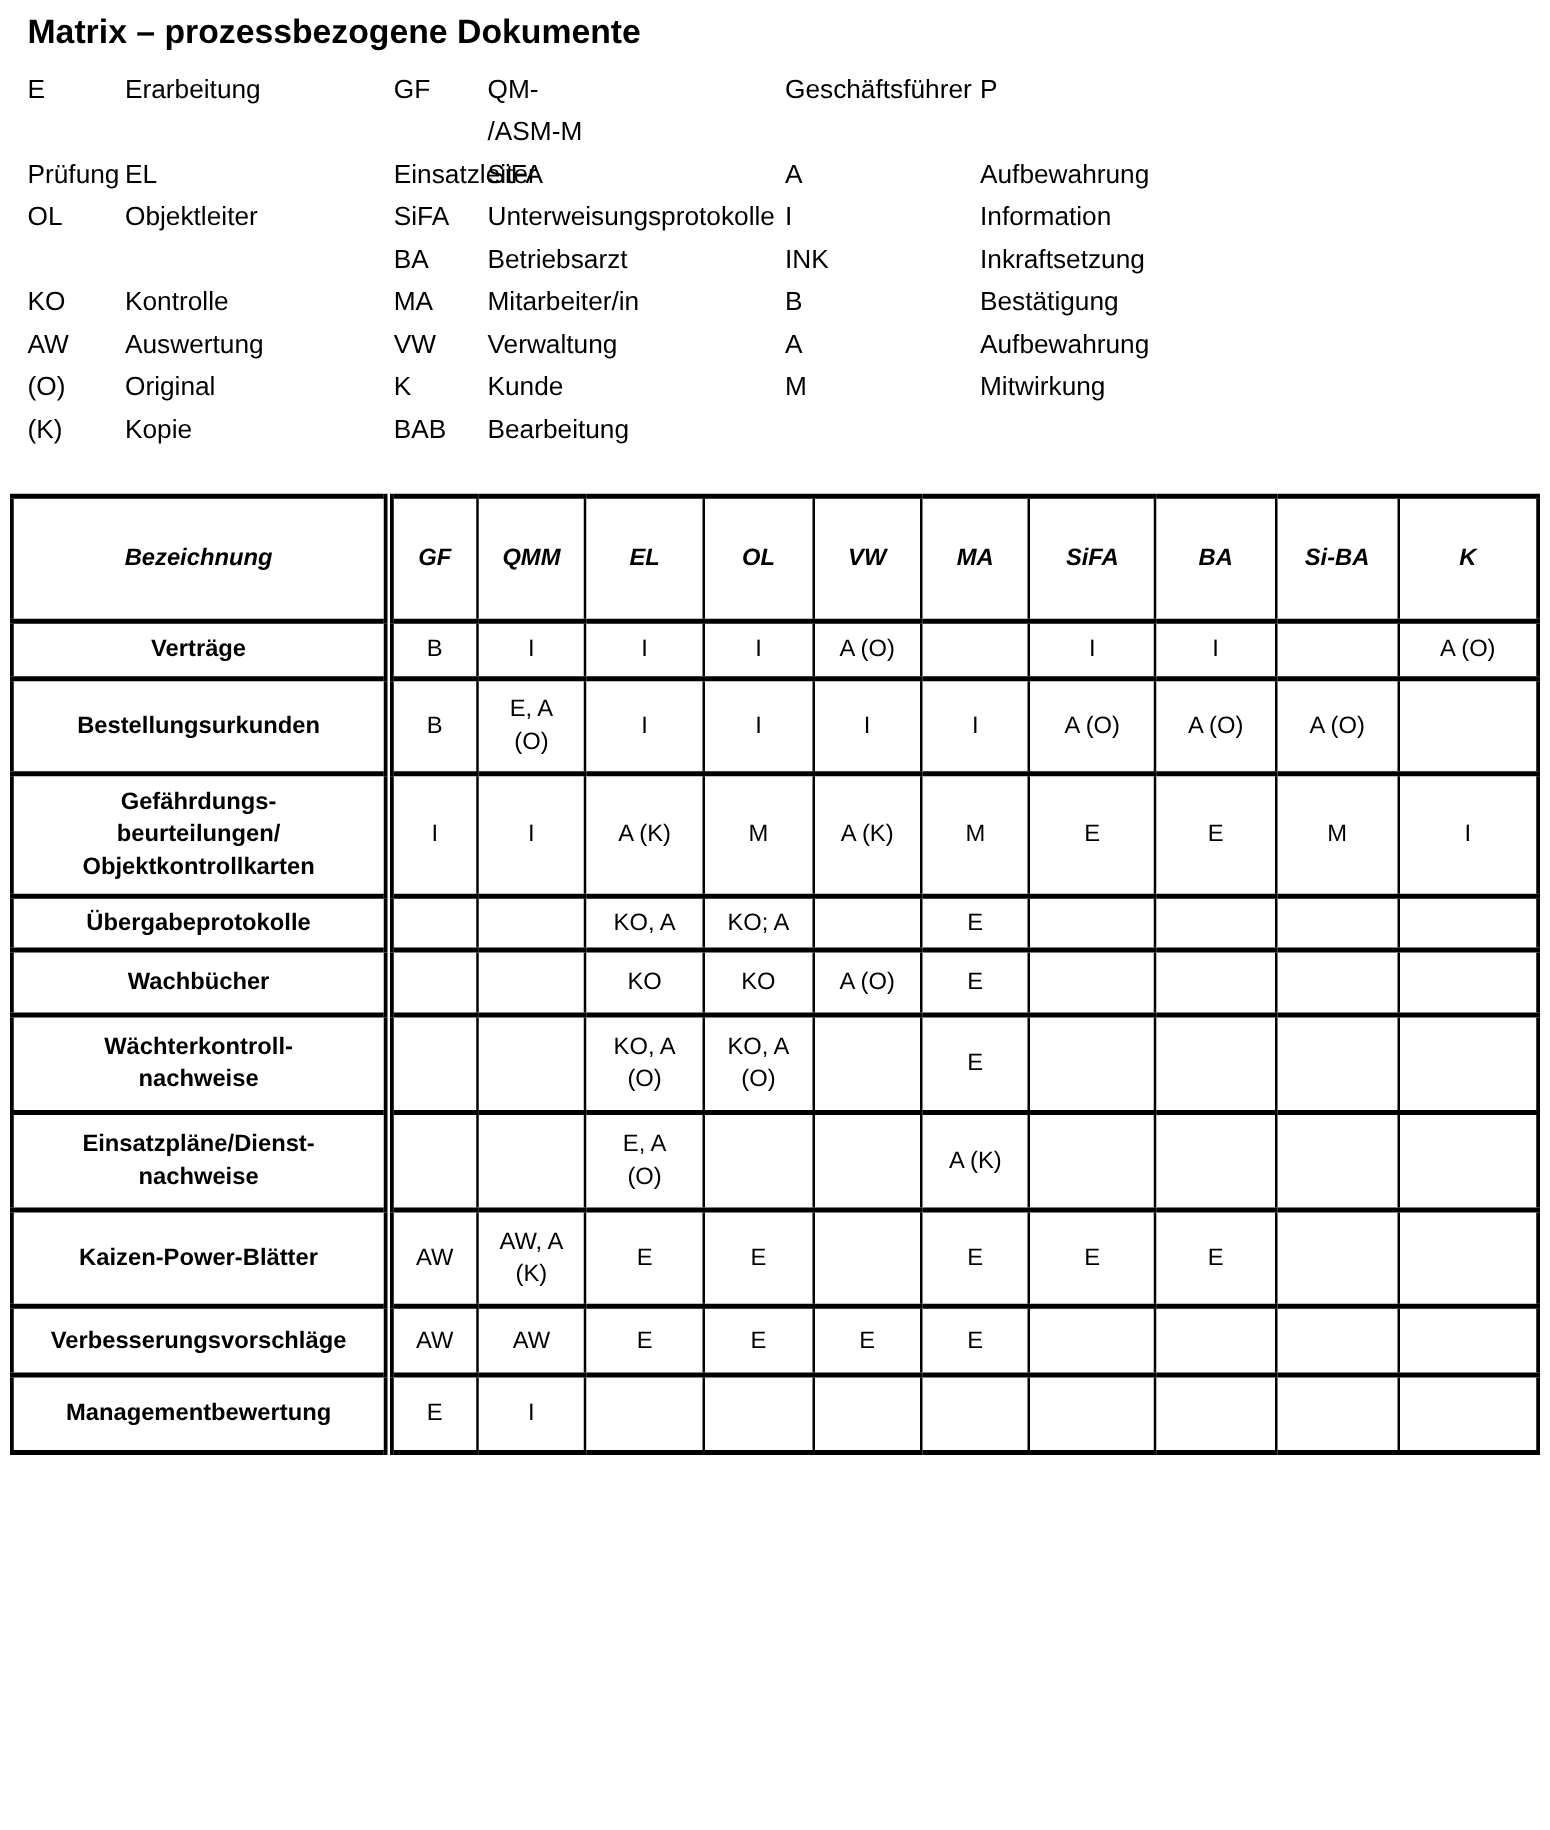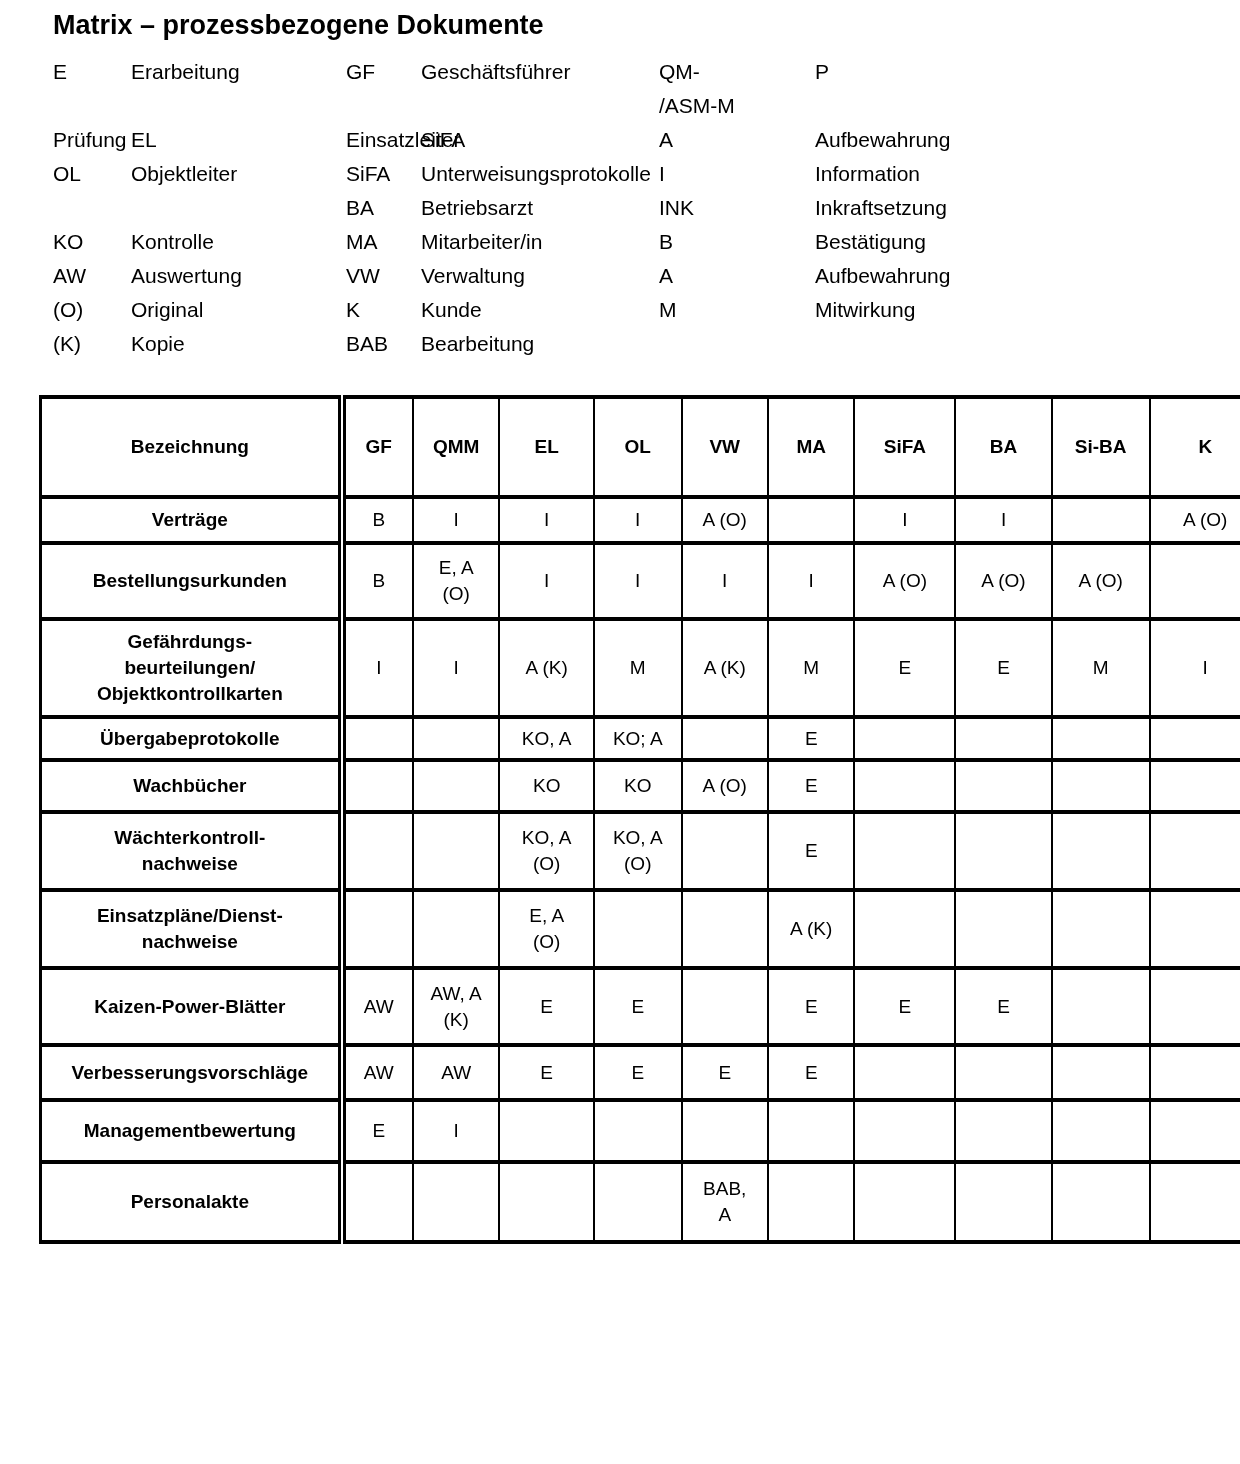--- a/index.html
+++ b/index.html
@@ -8,21 +8,20 @@
     width: 1240px;
     font-family: "Liberation Sans", sans-serif;
     color: #000000;
   }
   .page {
     position: relative;
     width: 1240px;
     height: 1464px;
     background: #ffffff;
     overflow: hidden;
-    padding-left: 31px;
   }
   .title {
     font-size: 27px;
     font-weight: bold;
     padding: 10px 0 0 22px;
   }
   .legend {
     display: grid;
     grid-template-columns: 78px 215px 75px 238px 156px auto;
     margin: 14px 0 0 22px;
@@ -45,39 +44,39 @@
     border: 2px solid #000;
     border-top-width: 4px;
     border-bottom-width: 4px;
     text-align: center;
     vertical-align: middle;
     padding: 2px 3px;
     line-height: 26px;
     white-space: pre-line;
     overflow: hidden;
   }
-  table.matrix th { font-weight: bold; }
+  table.matrix th { font-weight: bold; font-style: italic; }
   table.matrix .rowlabel {
     font-weight: bold;
     border-right: 8px double #000;
   }
   table.matrix thead tr { height: 100px; }
 </style>
 </head>
 <body>
 
 <div class="page">
   <h1 class="title">Matrix – prozessbezogene Dokumente</h1>
   <div class="legend">
       <div class="legend-cell">E</div>
       <div class="legend-cell">Erarbeitung</div>
       <div class="legend-cell">GF</div>
-      <div class="legend-cell">Geschäftsführer</div>
       <div class="legend-cell">QM-
 /ASM-M</div>
+      <div class="legend-cell">Geschäftsführer</div>
       <div class="legend-cell">P</div>
       <div class="legend-cell">Prüfung</div>
       <div class="legend-cell">EL</div>
       <div class="legend-cell">Einsatzleiter</div>
       <div class="legend-cell">SiFA</div>
       <div class="legend-cell">A</div>
       <div class="legend-cell">Aufbewahrung</div>
       <div class="legend-cell">OL</div>
       <div class="legend-cell">Objektleiter</div>
       <div class="legend-cell">SiFA</div>
@@ -275,29 +274,15 @@
           <td>I</td>
           <td></td>
           <td></td>
           <td></td>
           <td></td>
           <td></td>
           <td></td>
           <td></td>
           <td></td>
         </tr>
-        <tr style="height: 80px;">
-          <td class="rowlabel">Personalakte</td>
-          <td></td>
-          <td></td>
-          <td></td>
-          <td></td>
-          <td>BAB,
-A</td>
-          <td></td>
-          <td></td>
-          <td></td>
-          <td></td>
-          <td></td>
-        </tr>
       </tbody>
   </table>
 </div>
 
 </body></html>

